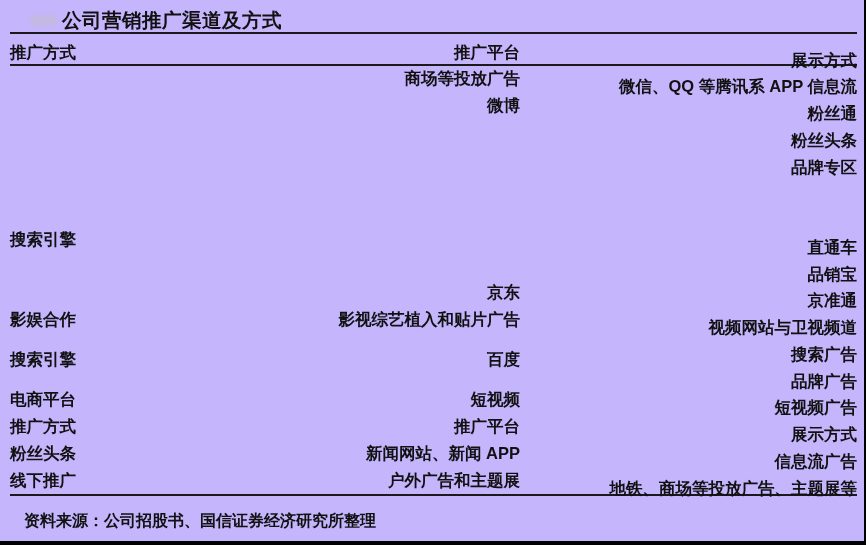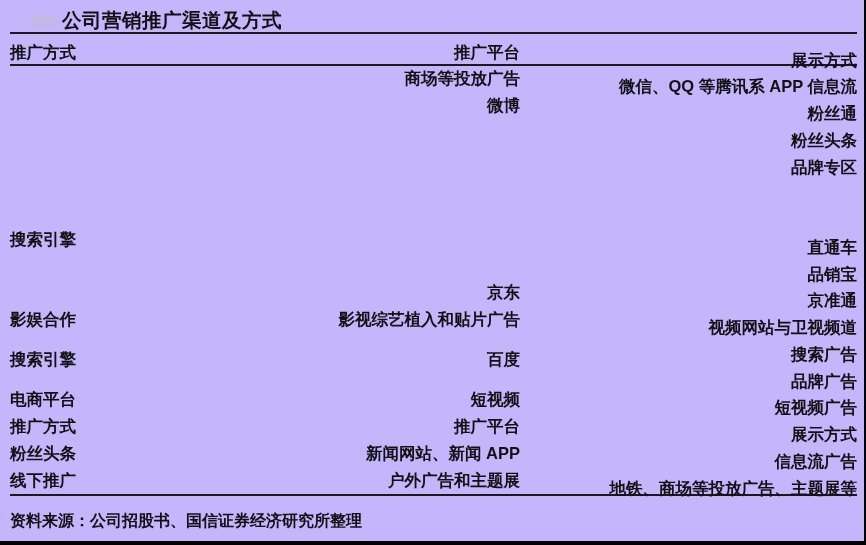--- a/index.html
+++ b/index.html
@@ -34,21 +34,21 @@
     display:grid;
     grid-template-columns:192px 318px 1fr;
     grid-template-rows:repeat(16,26.75px);
     font-size:16.5px;font-weight:700;
   }
   .cell{display:flex;align-items:center;white-space:nowrap;}
   .c1{justify-content:flex-start;}
   .c2{justify-content:flex-end;}
   .c3{justify-content:flex-end;margin-top:16px;}
   .source{
-    position:absolute;left:10px;top:511px;
+    position:absolute;left:24px;top:511px;
     font-size:16px;font-weight:700;white-space:nowrap;
   }
 </style>
 </head>
 <body>
 
 <div id="page">
 
   <span class="smudge"></span>
   <div class="title">公司营销推广渠道及方式</div>

